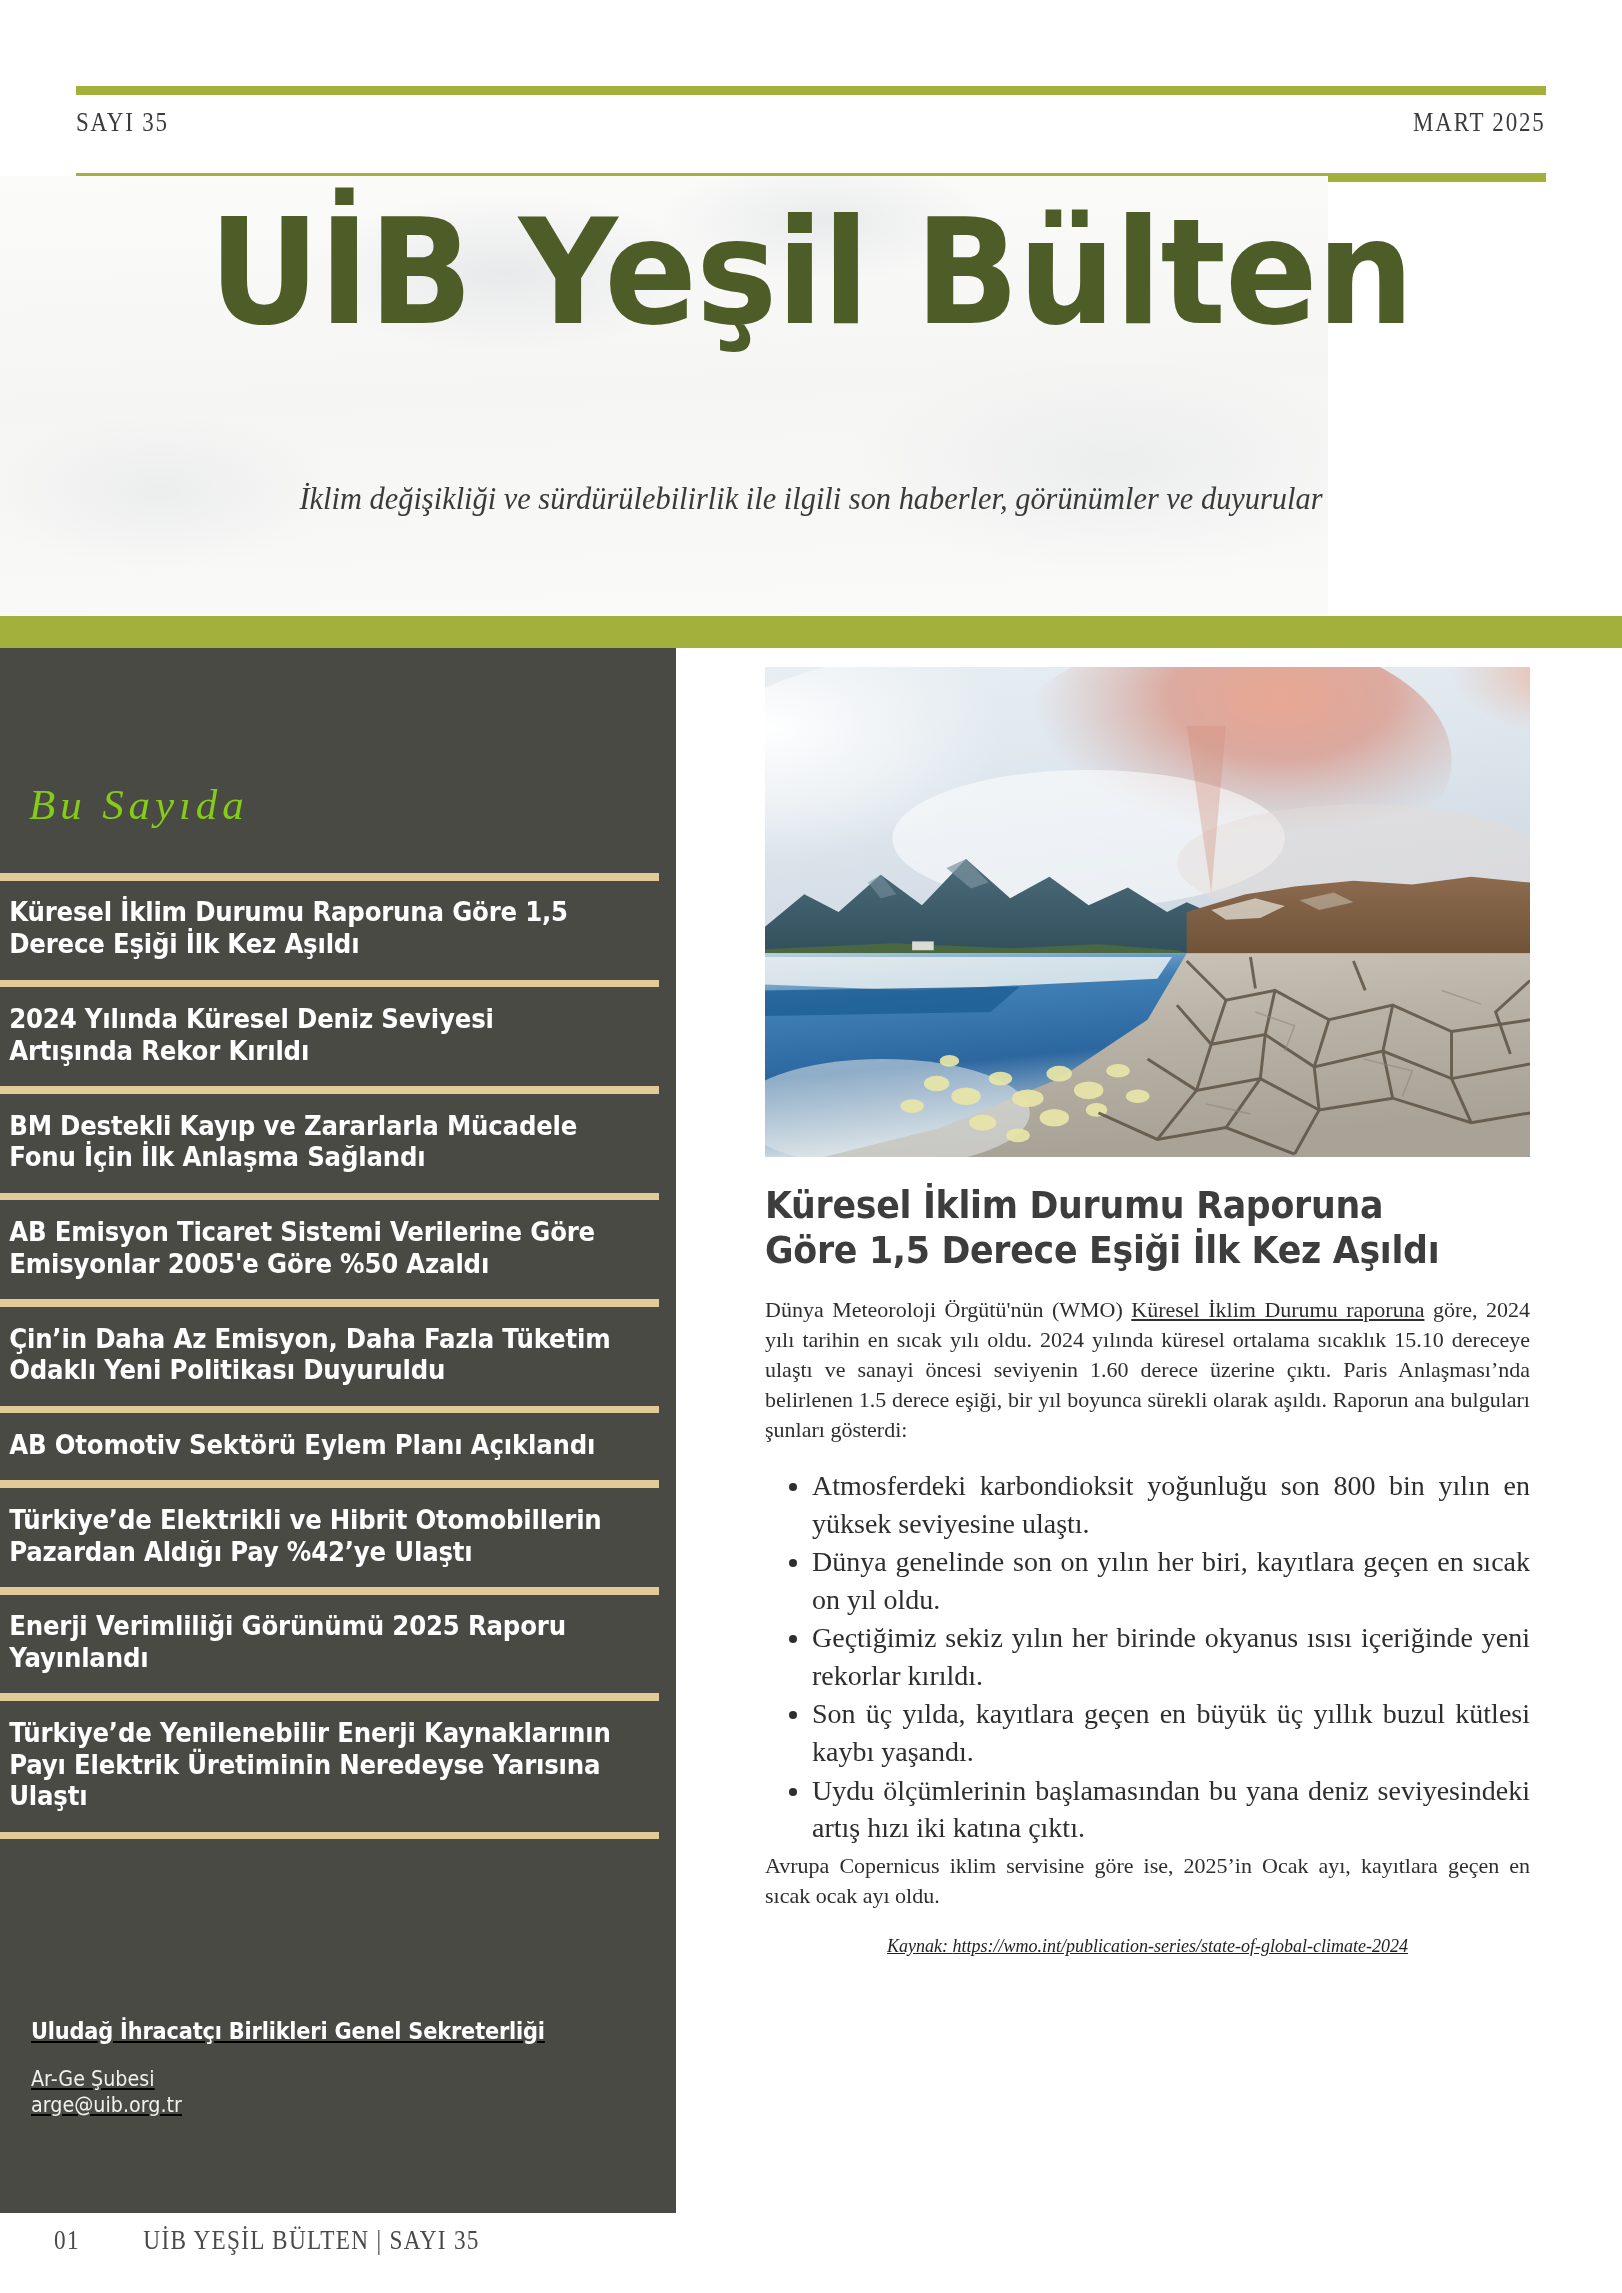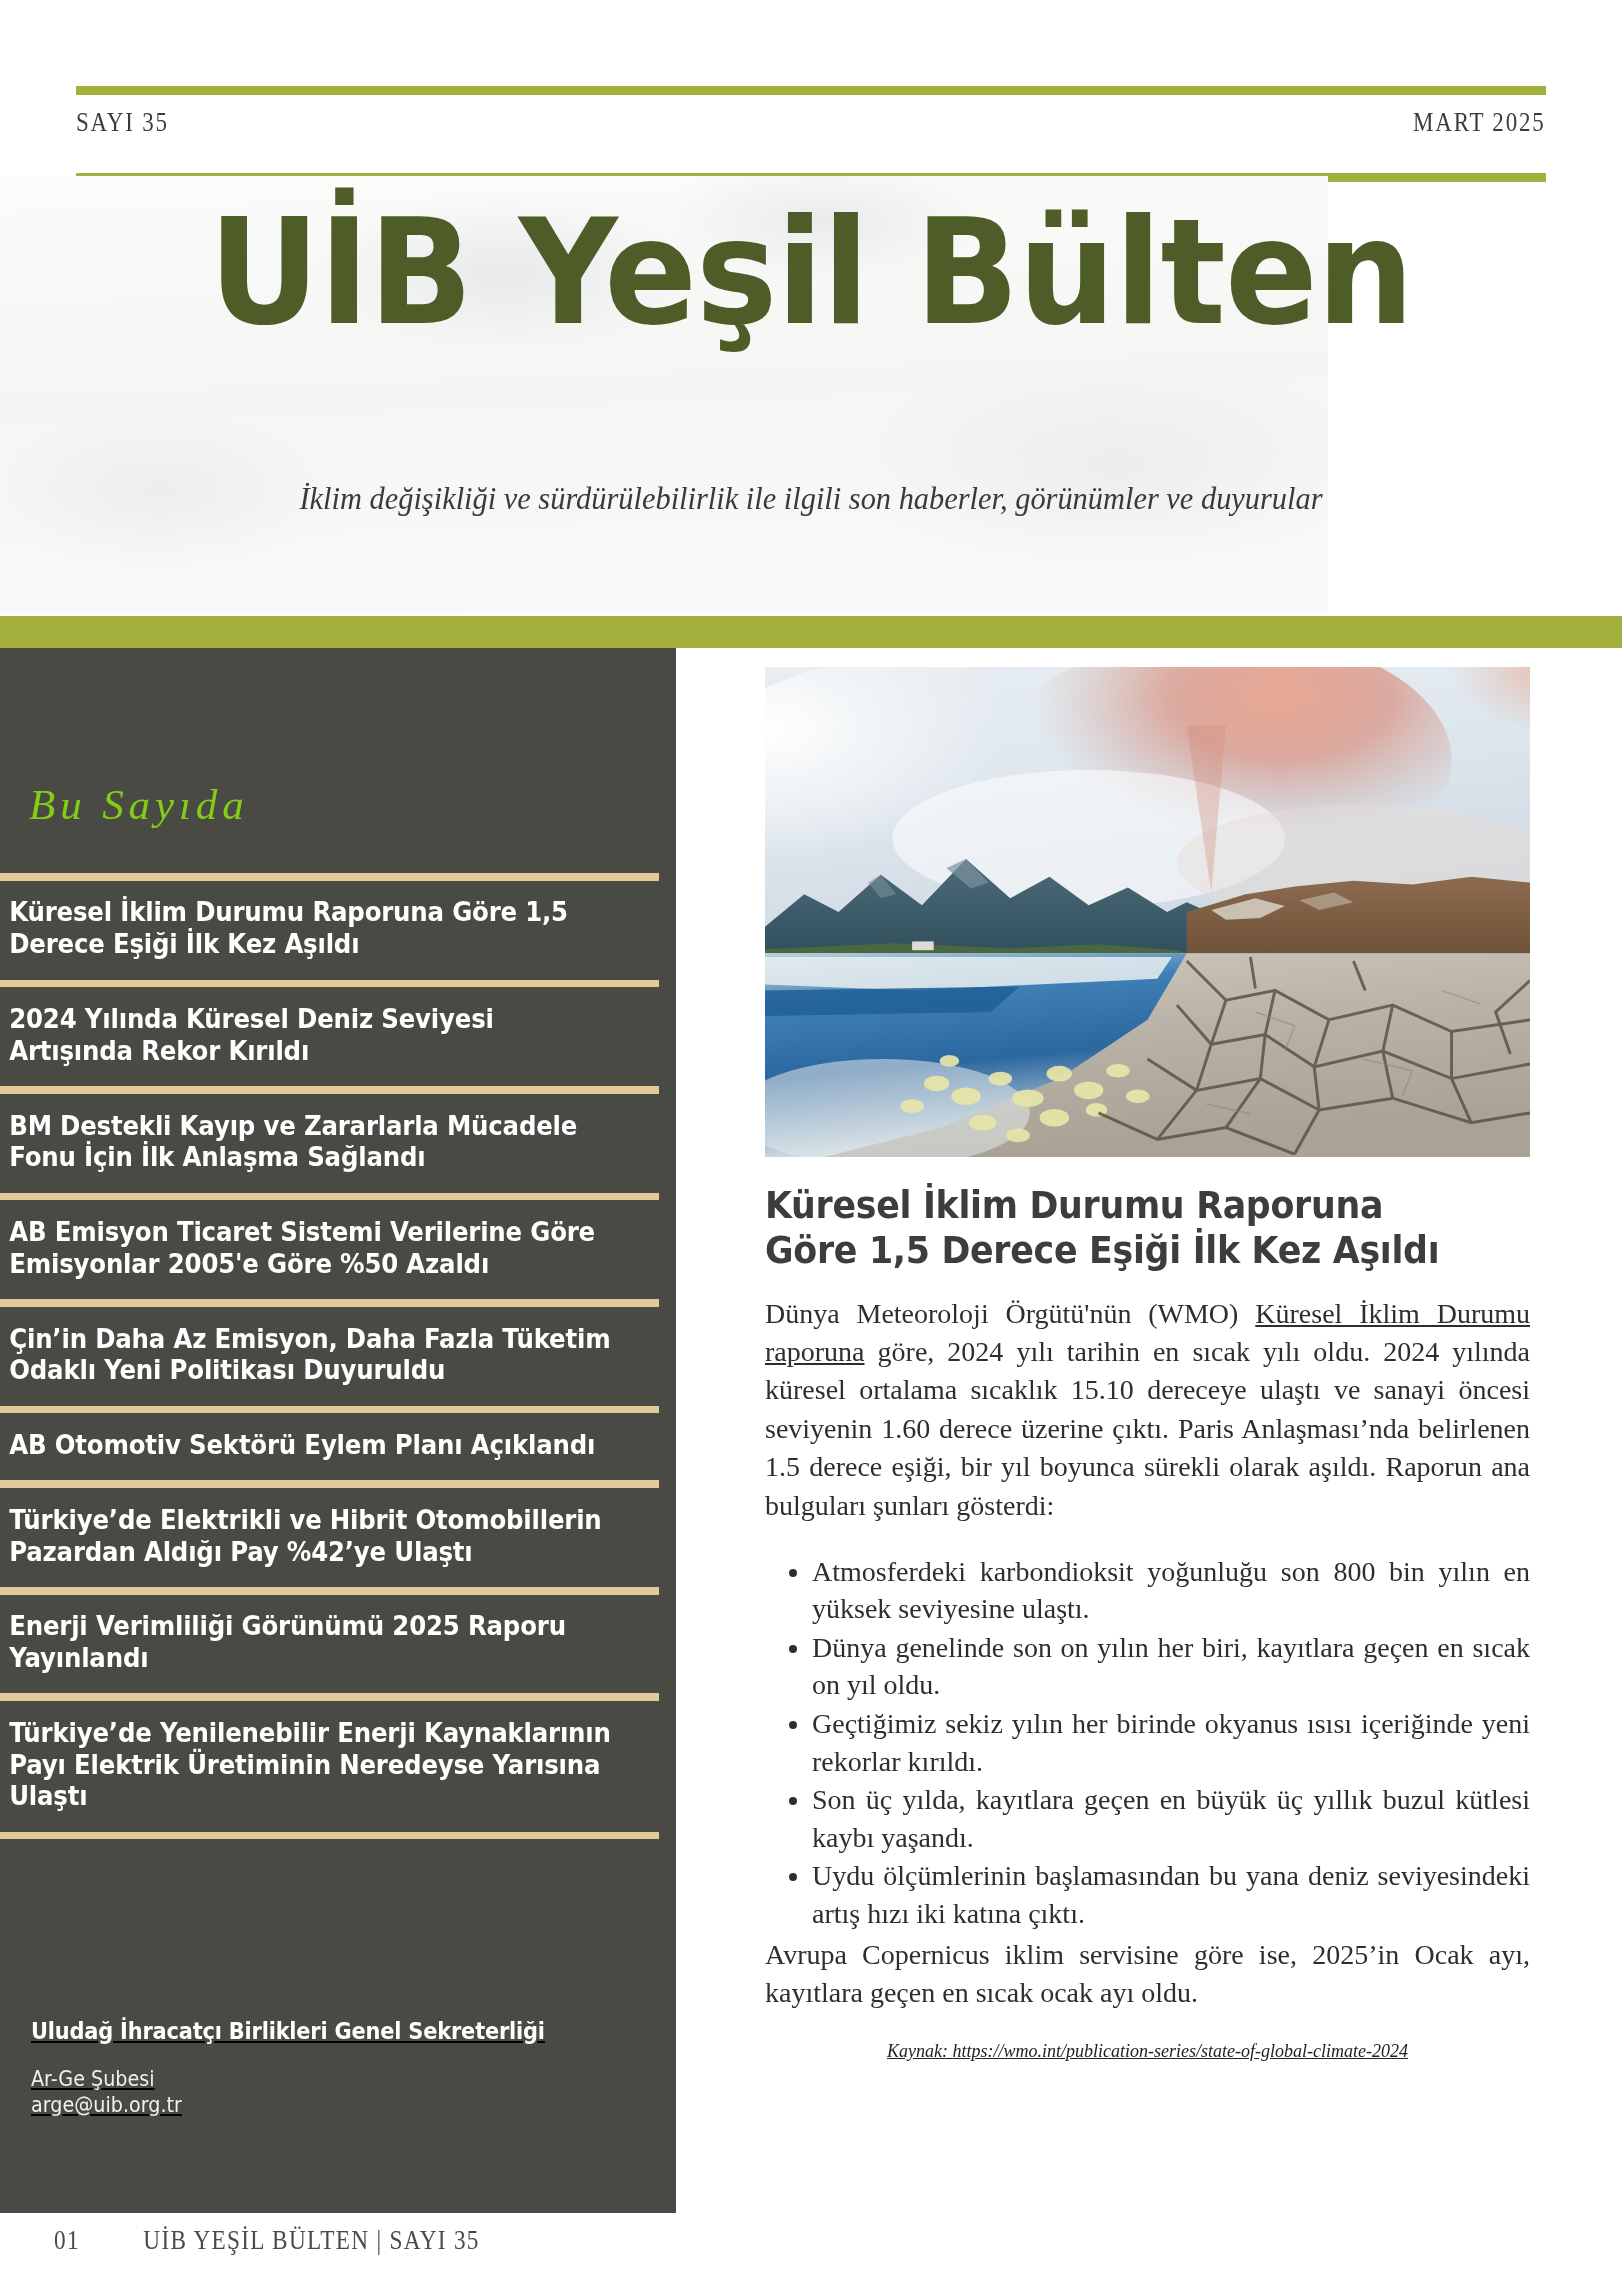--- a/index.html
+++ b/index.html
@@ -191,21 +191,21 @@
     font-size: 37px;
     line-height: 1.2;
     color: #3d3d3d;
     letter-spacing: -0.3px;
     transform: scaleX(0.94);
     transform-origin: left center;
   }
   .article-body {
     margin-top: 21.6px;
     font-family: "Liberation Serif", serif;
-    font-size: 28px;
+    font-size: 22px;
     line-height: 1.37;
     color: #2e2e2e;
     text-align: justify;
   }
   .article-body a.inline-link {
     color: #2e2e2e;
     text-decoration: underline;
   }
   .bullets {
     margin: 2px 0 0 0;

